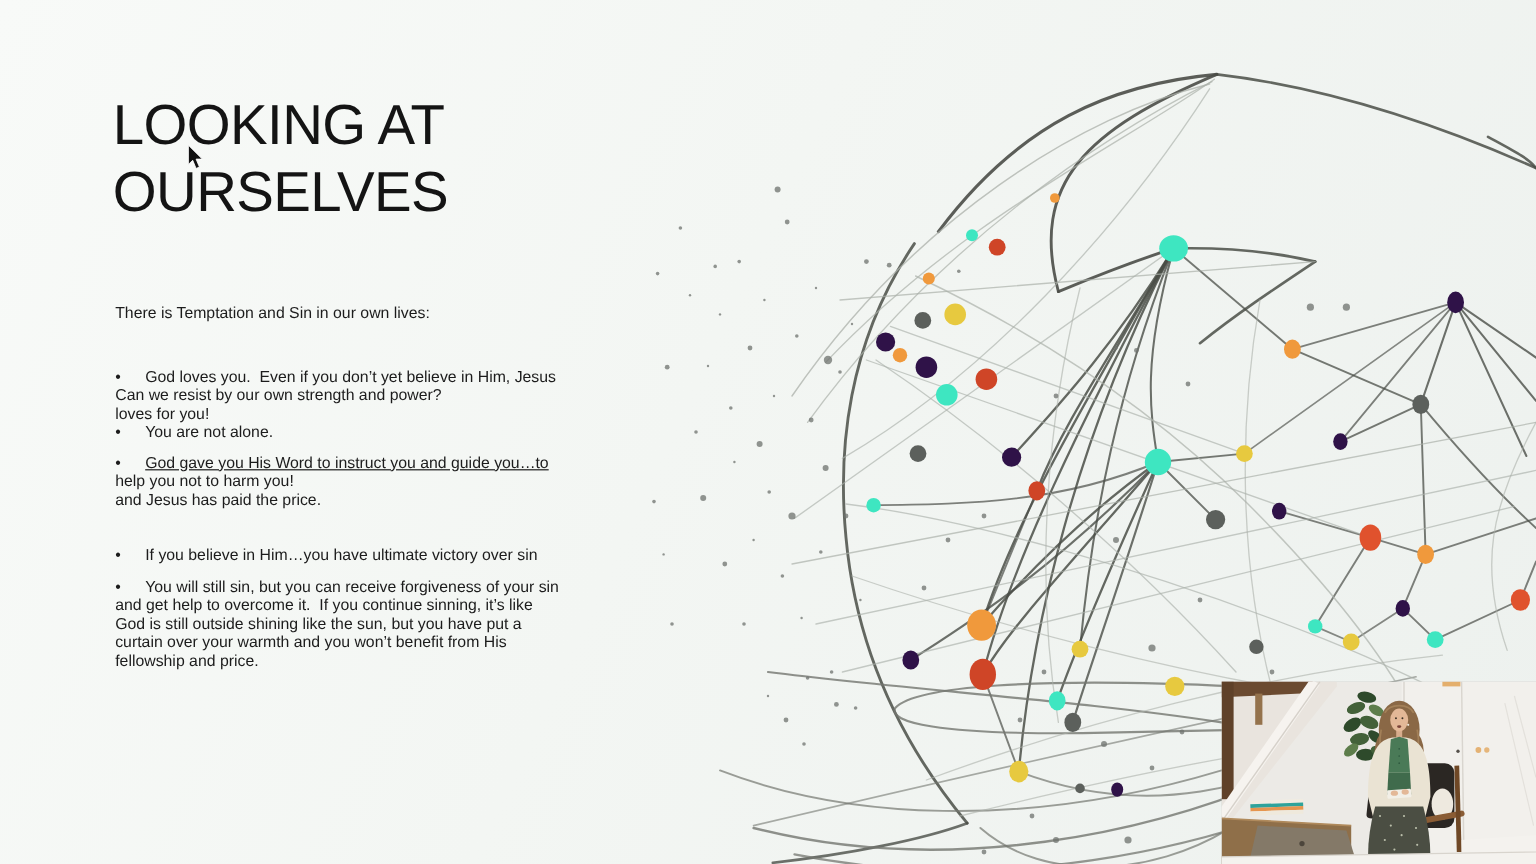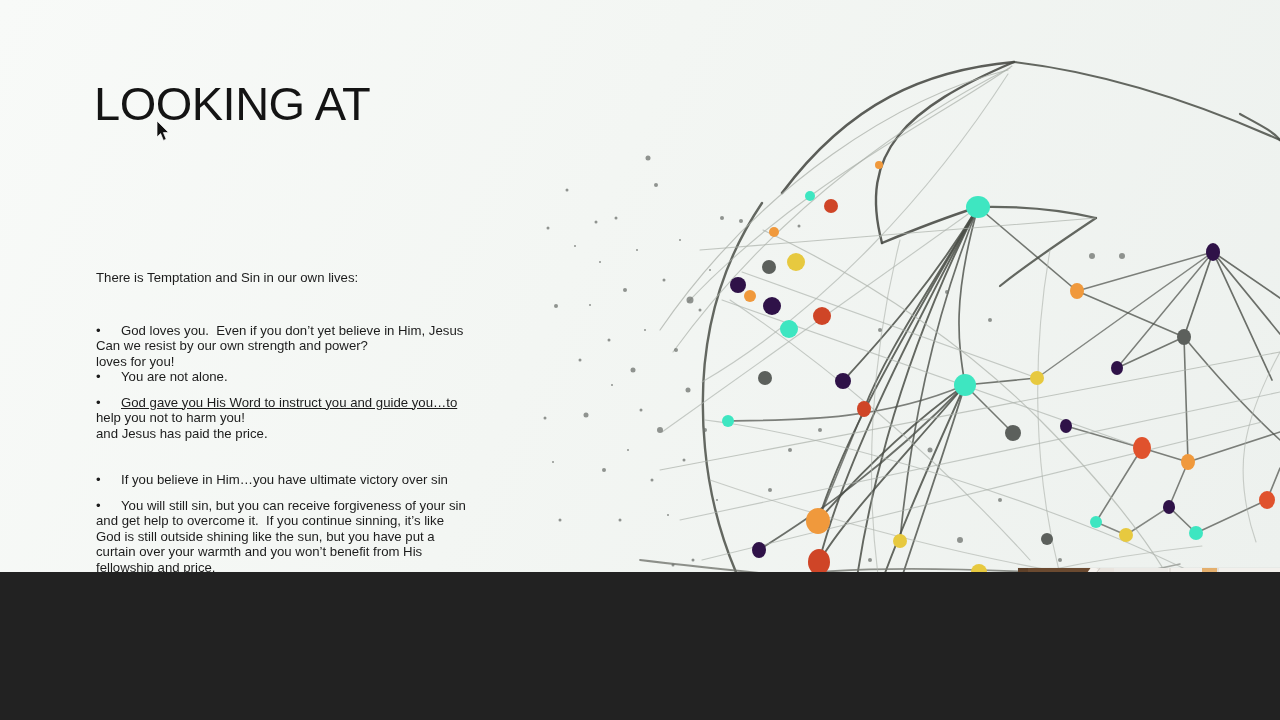--- a/index.html
+++ b/index.html
@@ -1,29 +1,29 @@
 <!DOCTYPE html>
 <html style="--wc-wall: #eceae6; --wc-shade: #e6e1da; --wc-wood: #6b4a30; --wc-woodlight: #94724c; --wc-stairwall: #f6f3ef; --wc-door: #f2f0ec; --wc-doorline: #d9d5cf; --wc-glow: #e2a75f; --wc-plantdark: #2e4a2b; --wc-plant: #436139; --wc-plantlight: #5d7d4b; --wc-hair: #8a6846; --wc-hairlight: #a9865c; --wc-skin: #e3b897; --wc-shirt: #4a7a57; --wc-cardigan: #eae3d3; --wc-skirt: #4b4e43; --wc-skirtdot: #c7cbb6; --wc-chair: #2b2723; --wc-chairwood: #8a5c34; --wc-blanket: #eee9df; --wc-desk: #8f6f49; --wc-laptop: #847968; --wc-tabletop: #f4f2ee; --wc-book1: #f1ece1; --wc-book2: #2fa39a; --wc-book3: #e6954e; --wc-book4: #efe9dc;"><head>
 <meta charset="utf-8">
 <style>
   html,body{margin:0;padding:0;background:#222;}
   .stage{
-    position:relative;width:1280px;height:572px;overflow:hidden;
+    position:relative;width:1280px;height:720px;overflow:hidden;
     background:linear-gradient(115deg,#f8faf8 0%,#f3f6f3 45%,#edf1ee 100%);
     font-family:"Liberation Sans","DejaVu Sans",sans-serif;
   }
   
   .title{
     position:absolute;left:94px;top:76px;
     font-size:47px;line-height:56px;letter-spacing:-0.5px;
     color:#141414;font-weight:400;white-space:pre;
   }
   .cursor{position:absolute;left:156px;top:121px;width:15px;height:22px;}
   .body-text{
-    position:absolute;left:96px;top:270px;width:392px;
+    position:absolute;left:96px;top:253px;width:392px;
     font-size:13.2px;line-height:15.5px;color:#1c1c1c;
   }
   .bline{white-space:pre-wrap;}
   .bline .bullet{display:inline-block;width:25px;}
   
   .net{position:absolute;left:0;top:0;width:1280px;height:720px;}
   
   .webcam{
     position:absolute;left:1018px;top:568px;width:262px;height:152px;
     box-shadow:0 0 0 0.5px rgba(0,0,0,0.06);
@@ -219,21 +219,21 @@
       <ellipse cx="759" cy="550" rx="7" ry="8" fill="#2f1248"></ellipse>
       <ellipse cx="819" cy="562" rx="11" ry="13" fill="#cf4527"></ellipse>
       <ellipse cx="881" cy="584" rx="7" ry="8" fill="#3ee6c1"></ellipse>
       <ellipse cx="894" cy="602" rx="7" ry="8" fill="#5c605c"></ellipse>
       <ellipse cx="979" cy="572" rx="8" ry="8" fill="#e7c93f"></ellipse>
       <ellipse cx="849" cy="643" rx="8" ry="9" fill="#e7c93f"></ellipse>
       <ellipse cx="931" cy="658" rx="5" ry="6" fill="#2f1248"></ellipse>
       <ellipse cx="900" cy="657" rx="4" ry="4" fill="#5c605c"></ellipse>
     </svg>
 
-  <div class="title"><span>LOOKING AT</span><br></div>
+  <div class="title"><span>LOOKING AT</span><br><span>OURSELVES</span></div>
 
   <svg class="cursor" viewBox="0 0 15 22">
     <polygon points="1,0 1,16 4.6,12.6 7.4,19.4 10.2,18.2 7.4,11.6 12.6,11.6" fill="#111" stroke="#fff" stroke-width="0.7"></polygon>
   </svg>
 
   <div class="body-text" id="body-text">
       <div class="bline">There is Temptation and Sin in our own lives:</div>
       <div class="bline" style="margin-top: 37px;"><span class="bullet">•</span>God loves you.  Even if you don’t yet believe in Him, Jesus</div>
       <div class="bline">Can we resist by our own strength and power?</div>
       <div class="bline">loves for you!</div>

